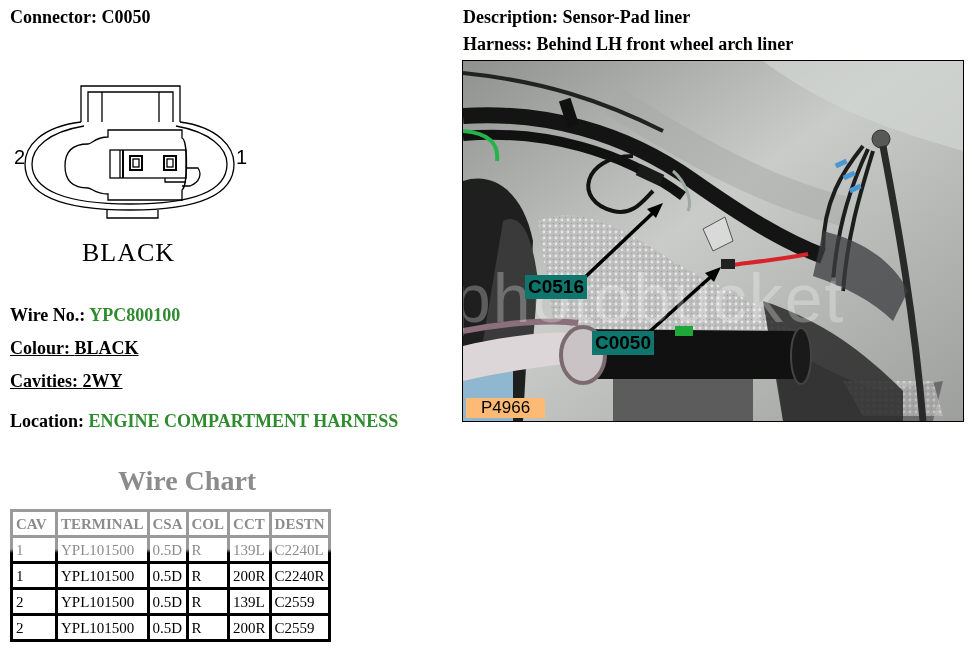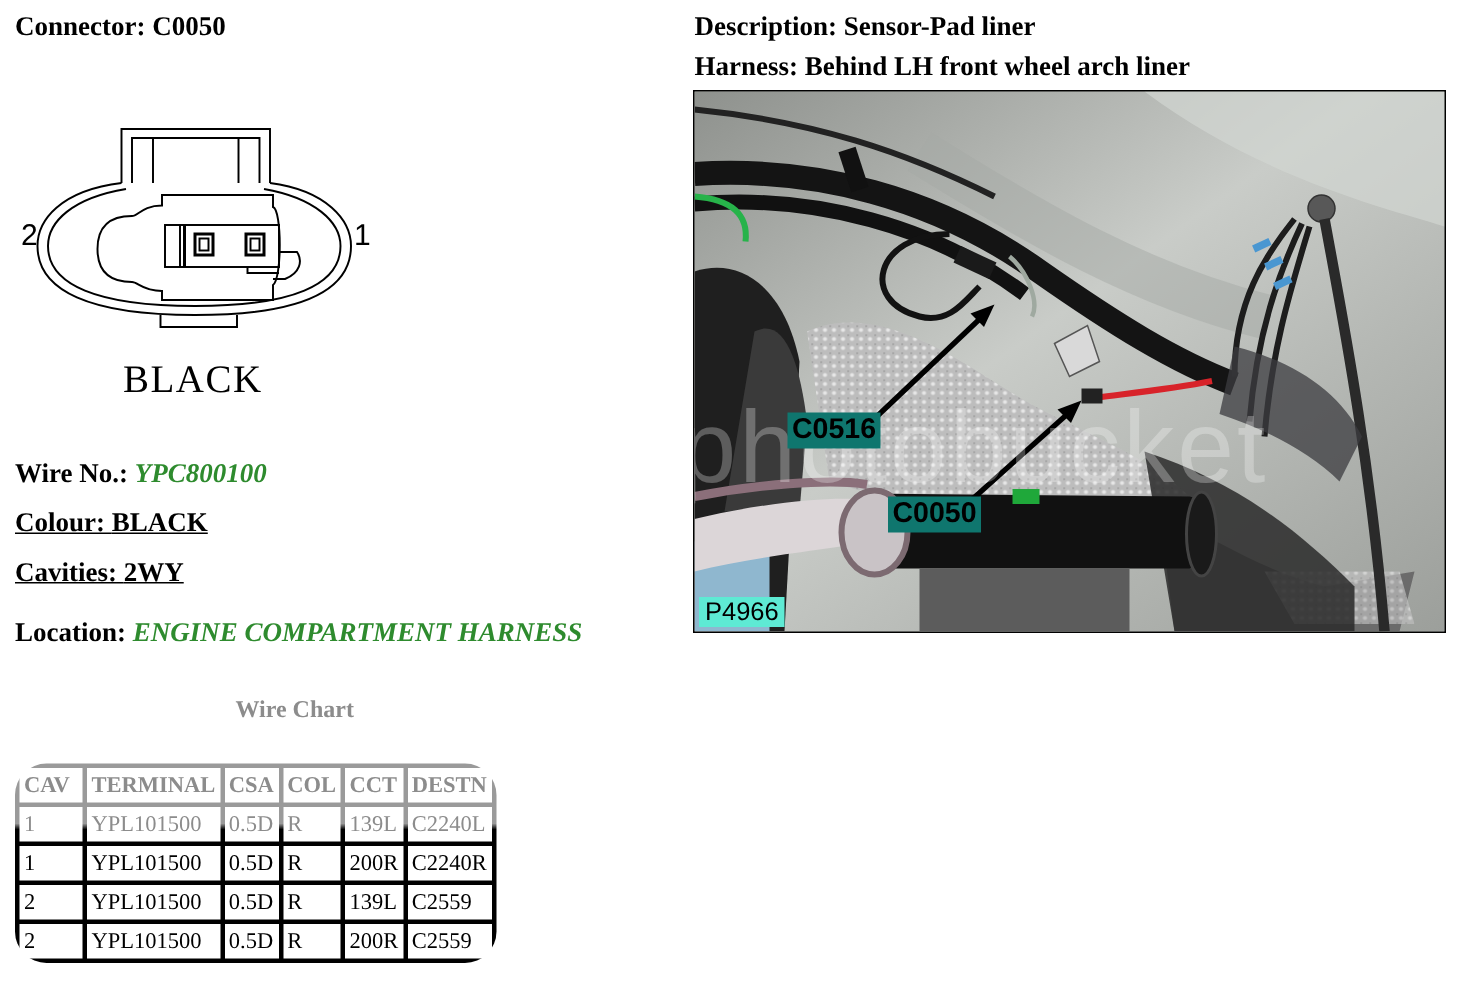--- a/index.html
+++ b/index.html
@@ -1,48 +1,48 @@
 <!DOCTYPE html>
 <html><head>
   <meta charset="utf-8">
   <style>
     html, body { margin: 0; padding: 0; background: #ffffff; }
     body { width: 972px; height: 654px; position: relative; overflow: hidden;
            font-family: "Liberation Serif", "DejaVu Serif", serif; color: #000; }
     .label { position: absolute; font-weight: bold; font-size: 18px; white-space: nowrap; }
-    .green { color: #2e8b2e; font-style: italic; }
+    .green { color: #2e8b2e; }
 
     
     #diagram { position: absolute; left: 10px; top: 82px; width: 250px; height: 150px; }
     .pin-label { position: absolute; font-family: "Liberation Sans", "DejaVu Sans", sans-serif;
                  font-size: 20px; font-weight: normal; }
     #colour-caption { position: absolute; left: 82px; top: 238px; font-size: 26px;
                       font-family: "Liberation Serif", serif; letter-spacing: 1px; font-weight: normal; }
 
     
-    #wire-title { position: absolute; left: 118px; top: 465px; font-size: 16px; font-weight: bold;
-                  color: #8c8c8c; margin-left: 39px; }
+    #wire-title { position: absolute; left: 118px; top: 465px; font-size: 28px; font-weight: bold;
+                  color: #8c8c8c; }
     #wire-table { position: absolute; left: 10px; top: 509px; border-collapse: separate;
                   border-spacing: 3px; padding: 0;
                   background: linear-gradient(to bottom, #9a9a9a 0px, #9a9a9a 40px, #000 44px, #000 100%);
-                  font-size: 15px; border-radius: 21px; }
+                  font-size: 15px; }
     #wire-table td, #wire-table th { background: #fff; padding: 2px 3px 1px 3px; height: 20px;
                   text-align: left; white-space: nowrap; font-weight: normal;
                   font-family: "Liberation Serif", serif; }
     #wire-table th { color: #8c8c8c; font-weight: bold; }
     #wire-table tr.faded td { color: #8c8c8c; }
 
     
     #photo { position: absolute; left: 462px; top: 60px; width: 500px; height: 360px;
              border: 1px solid #000; overflow: hidden; background: #a8aba7; }
     .callout { position: absolute; background: #0f766e; font-family: "Liberation Sans", "DejaVu Sans", sans-serif;
                font-weight: bold; font-size: 19px; padding: 0 3px; line-height: 24px; color: #000; }
-    #fig-id { position: absolute; left: 3px; bottom: 3px; background: #5eead4;
+    #fig-id { position: absolute; left: 3px; bottom: 3px; background: #fdba74;
               font-family: "Liberation Sans", "DejaVu Sans", sans-serif; font-size: 17px;
-              padding: 0 4px; line-height: 20px; }
+              padding: 0 15px; line-height: 20px; }
     #watermark { position: absolute; left: -10px; top: 198px; font-family: "Liberation Sans", sans-serif;
                  font-size: 68px; color: rgba(255,255,255,0.28); letter-spacing: 2px; white-space: nowrap; }
   </style>
 </head>
 <body>
 
 <div class="label" style="left:10px; top:7px;">
   <span>Connector:</span>
   <span>C0050</span>
 </div>

